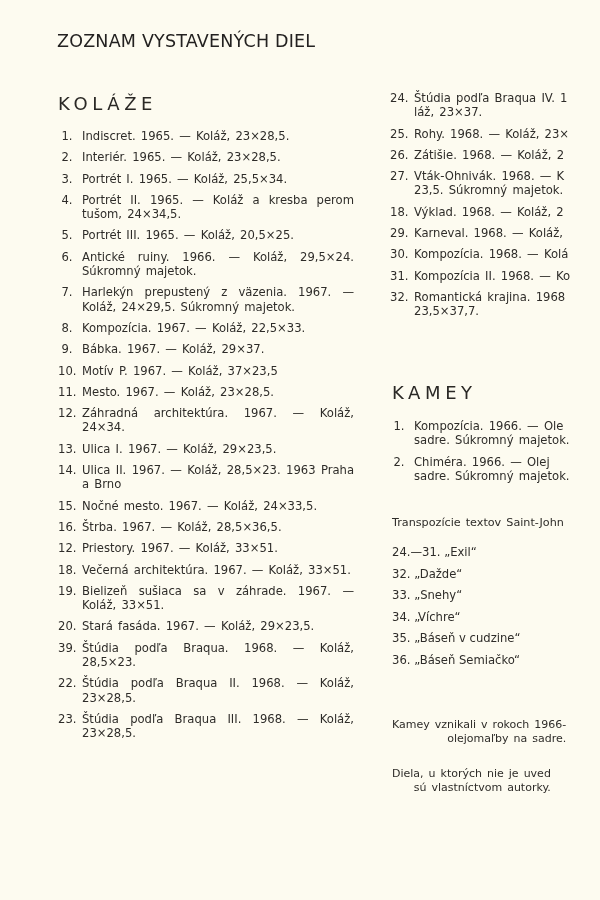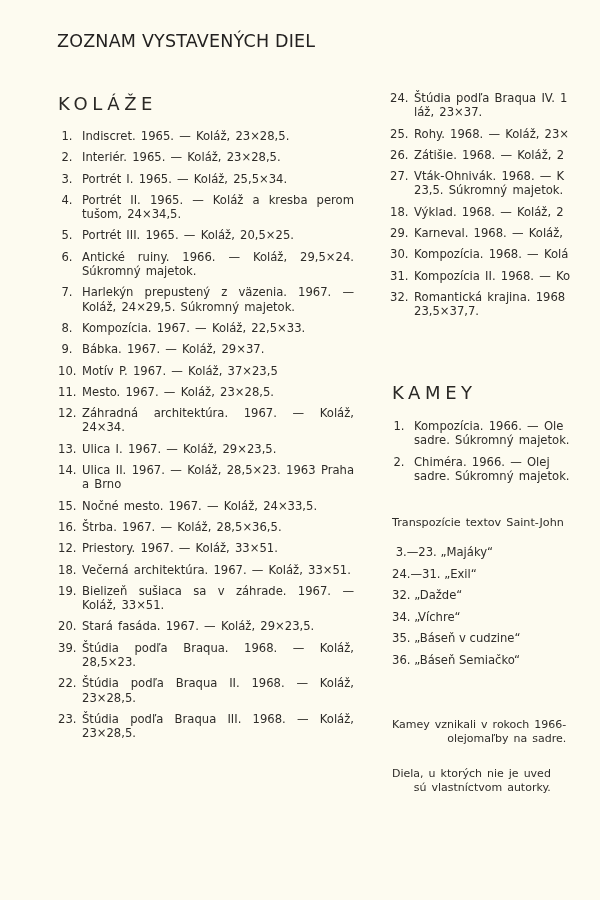--- a/index.html
+++ b/index.html
@@ -261,23 +261,23 @@
     <div class="entry">
         <span class="num">2.</span>
         <span class="txt">Chiméra. 1966. — Olej
 sadre. Súkromný majetok.</span>
       </div>
   </div>
 
   <div class="transp">Transpozície textov Saint-John</div>
 
   <div class="tlist">
-    <div class="trow"><span> 3.—23.</span> <span>„Majáky“</span></div>
     <div class="trow"><span>24.—31.</span> <span>„Exil“</span></div>
     <div class="trow"><span>32.</span> <span>„Dažde“</span></div>
+    <div class="trow"><span>33.</span> <span>„Snehy“</span></div>
     <div class="trow"><span>34.</span> <span>„Víchre“</span></div>
     <div class="trow"><span>35.</span> <span>„Báseň v cudzine“</span></div>
     <div class="trow"><span>36.</span> <span>„Báseň Semiačko“</span></div>
   </div>
 
   <div class="note" style="top:718px;">Kamey vznikali v rokoch 1966-
 olejomaľby na sadre.</div>
   <div class="note" style="top:767px;">Diela, u ktorých nie je uved
 sú vlastníctvom autorky.</div>
 

